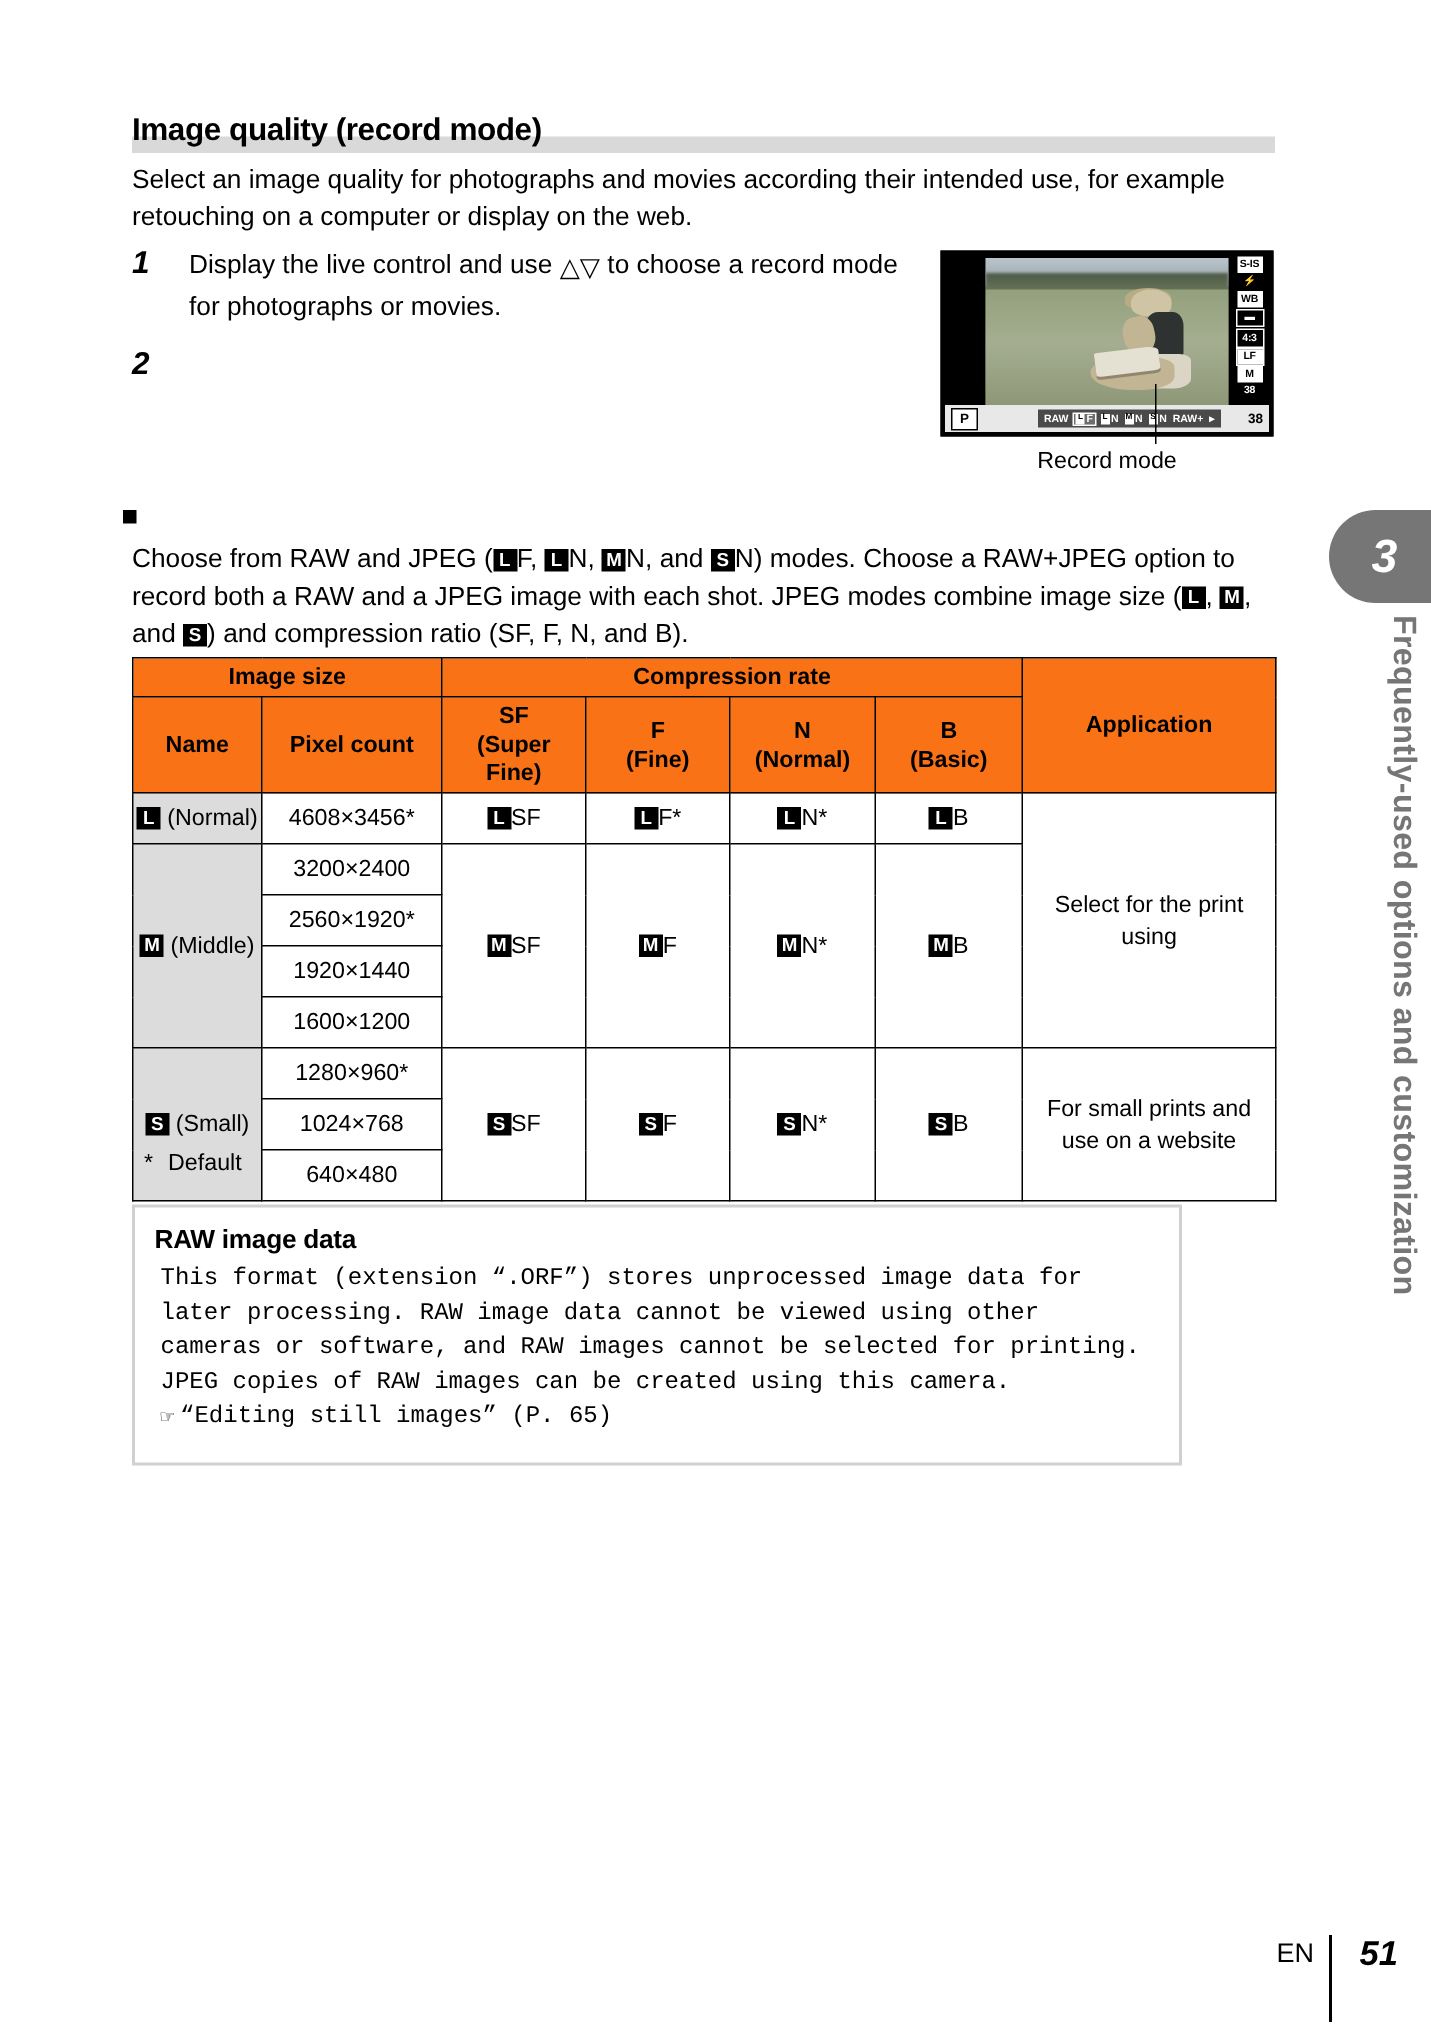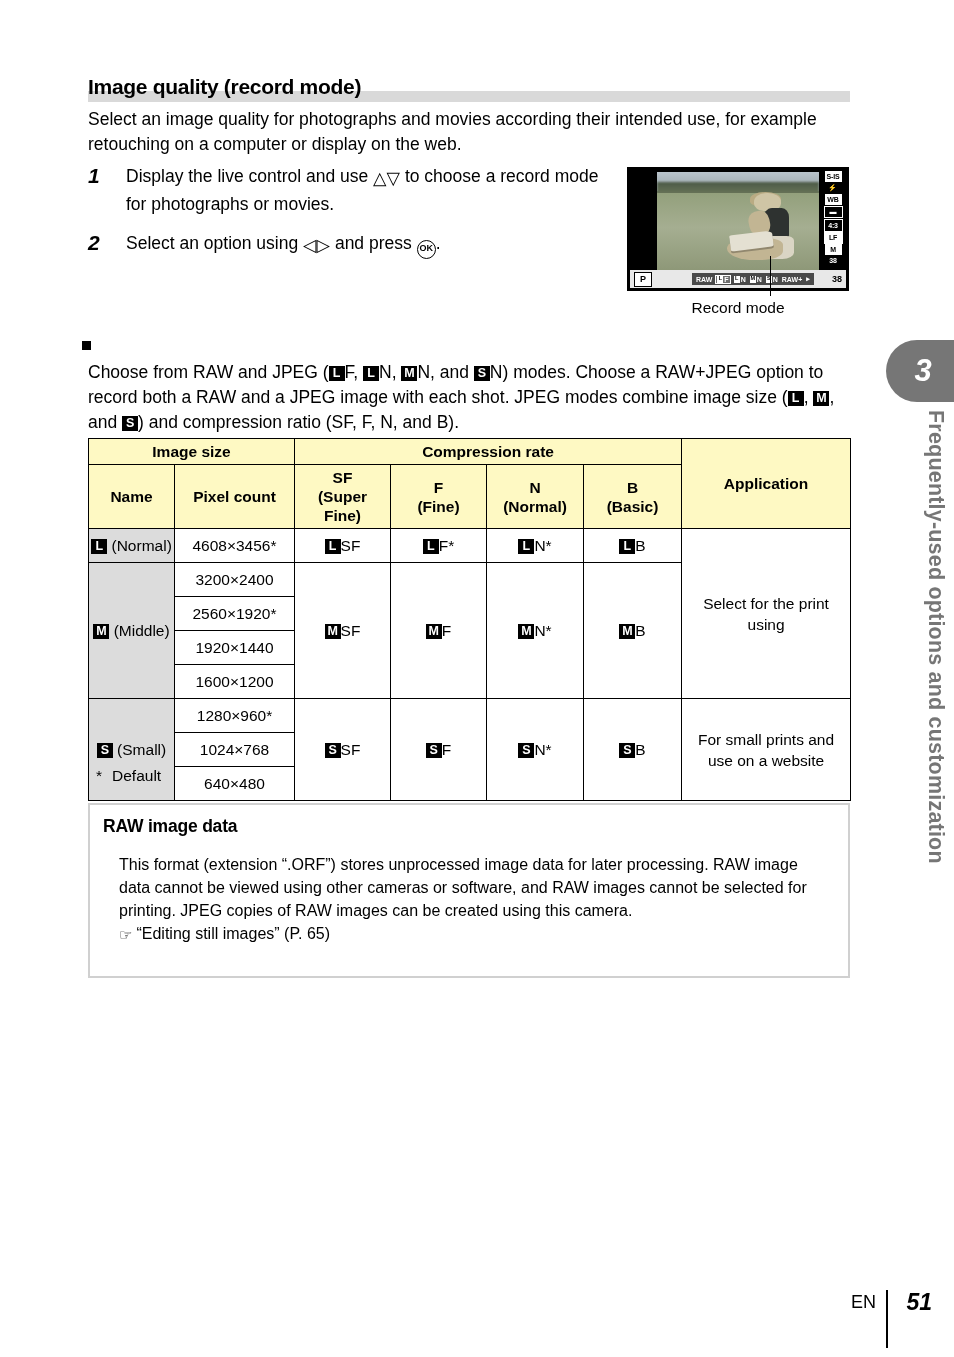--- a/index.html
+++ b/index.html
@@ -380,21 +380,21 @@
     font-size: 15.5px;
     table-layout: fixed;
   }
   table.spec th, table.spec td {
     border: 1.4px solid #000;
     text-align: center;
     vertical-align: middle;
     padding: 3px 2px;
   }
   table.spec thead th {
-    background: #fef9c3;
+    background: #f97316;
     font-weight: bold;
     font-size: 15.5px;
     line-height: 19px;
   }
   td.namecell {
     background: #dcdcdc;
     font-size: 15.5px;
     text-align: left;
     padding-left: 6px;
   }
@@ -418,36 +418,37 @@
     top: 767px;
     font-size: 15.5px;
   }
   .footnote .star { margin-right: 10px; }
 
   
   .notebox {
     position: absolute;
     left: 88px;
     top: 803px;
-    width: 762px;
+    width: 700px;
     border: 2.5px solid #d0d0d0;
     box-sizing: border-box;
     padding: 11px 13px 14px 13px;
     background: #ffffff;
   }
   .notebox h3 {
     margin: 0 0 3px 0;
     font-size: 17.5px;
     font-weight: bold;
     letter-spacing: -0.2px;
   }
   .notebox p {
-    margin: 16px;
+    margin: 4px;
     font-size: 16px;
     line-height: 23px;
+    font-family: Liberation Mono, monospace;
   }
   .hand {
     display: inline-block;
     font-size: 15px;
     margin-right: 4px;
     vertical-align: -1px;
   }
 
   
   .footer {
@@ -501,26 +502,20 @@
     <div class="step-num">1</div>
     <div class="step-body">
       <span>Display the live control and use</span>
       <span class="glyph">△</span><span class="glyph">▽</span>
       <span>to choose a record mode for photographs or movies.</span>
     </div>
   </div>
 
   <div class="step">
     <div class="step-num">2</div>
-    <div class="step-body">
-      <span>Select an option using</span>
-      <span class="glyph">◁</span><span class="glyph">▷</span>
-      <span>and press</span>
-      <span style="display:inline-block;border:1.3px solid #000;border-radius:50%;width:17px;height:17px;line-height:15px;text-align:center;font-size:9px;font-weight:bold;vertical-align:-2px;">OK</span><span>.</span>
-    </div>
   </div>
 
 </div>
 
 <div class="lcd-figure">
 
   <div class="lcd-photo">
     <div class="photo-sky"></div>
     <div class="photo-trees"></div>
     <div class="photo-grass"></div>

